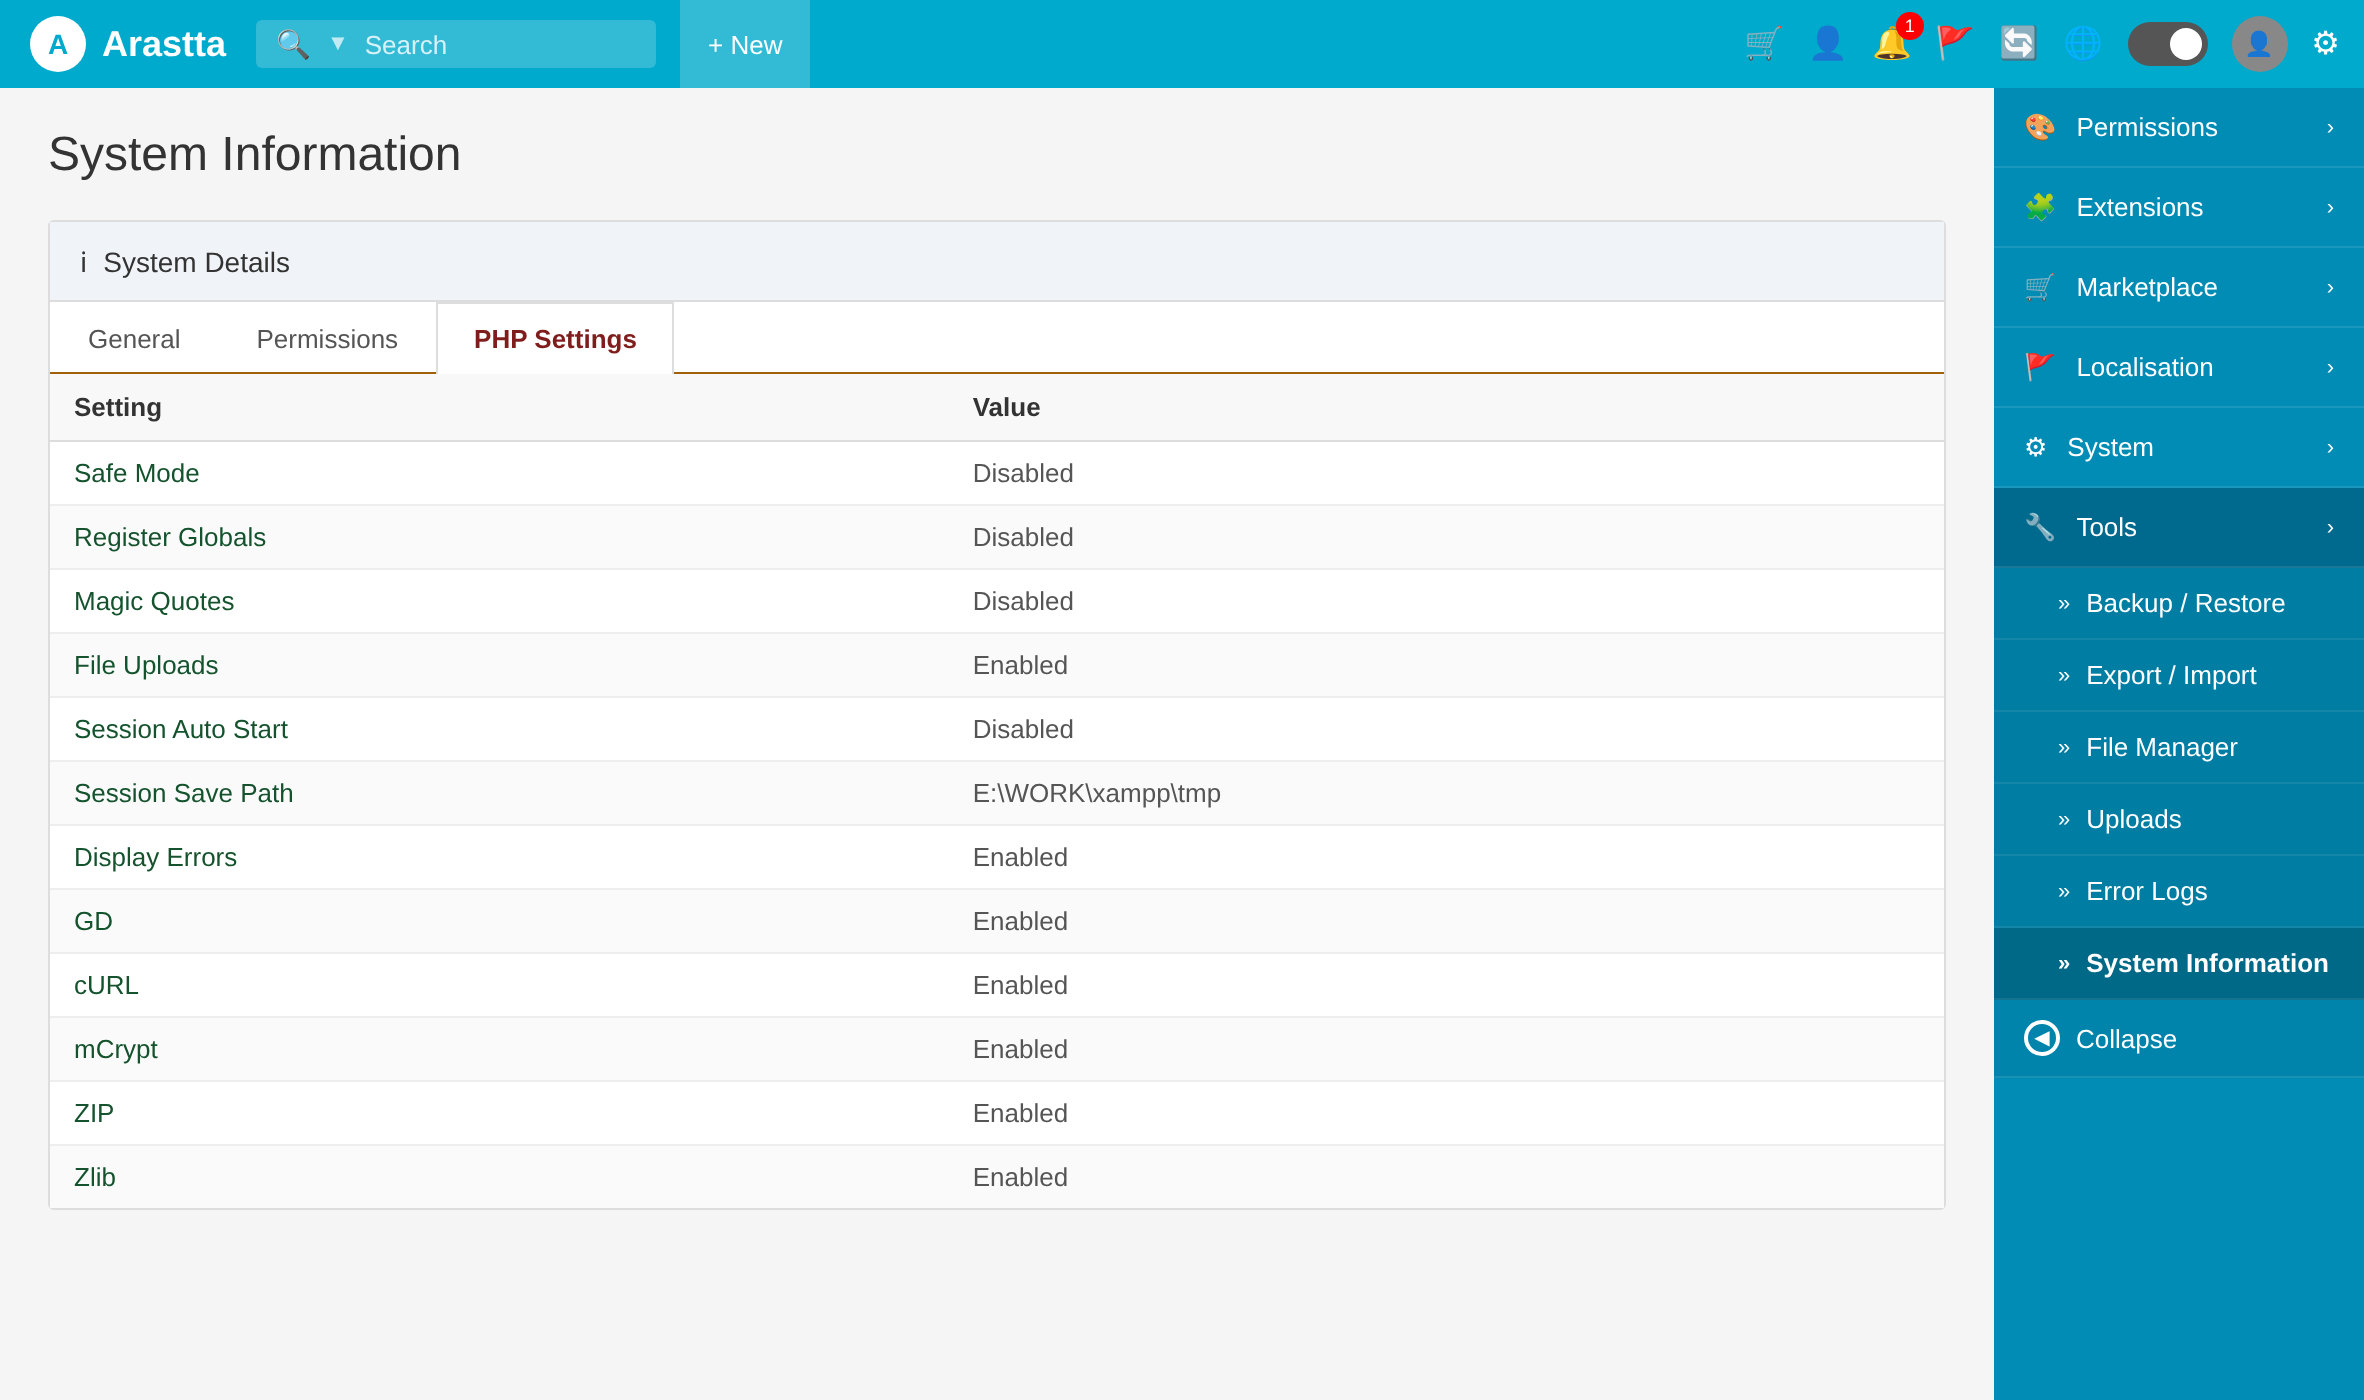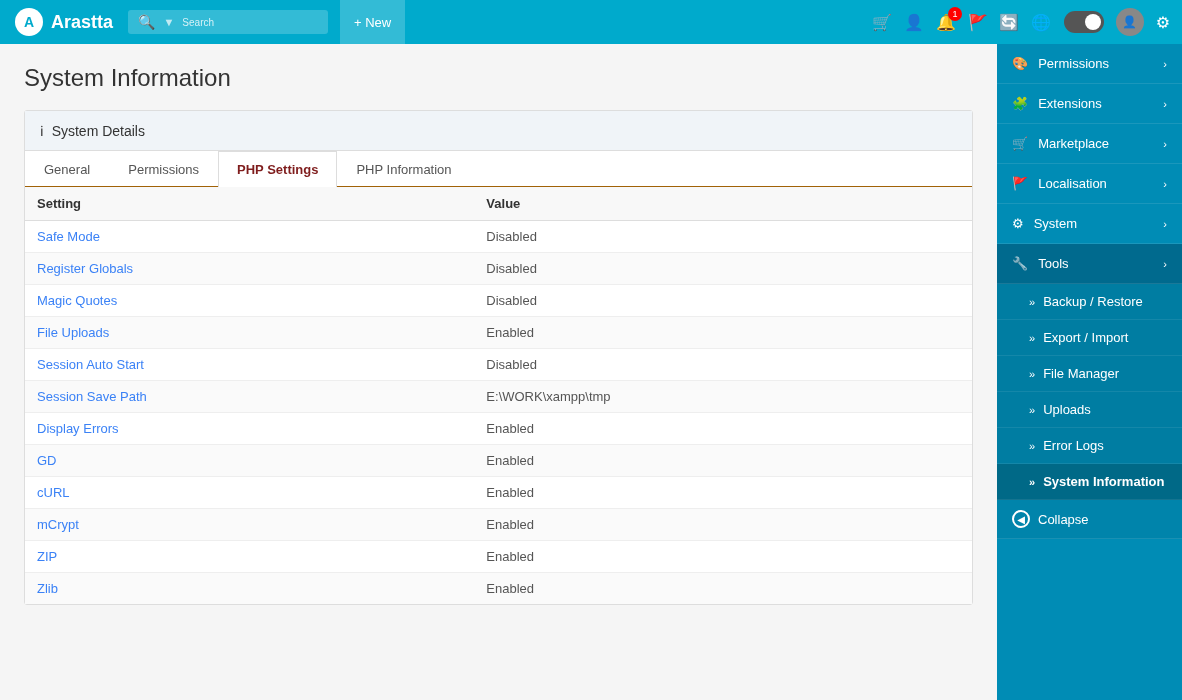--- a/index.html
+++ b/index.html
@@ -43,21 +43,21 @@
       border-radius: 3px;
       padding: 4px 10px;
       gap: 8px;
       min-width: 200px;
     }
     .search-area input {
       background: transparent;
       border: none;
       outline: none;
       color: #4c1d95;
-      font-size: 10px;
+      font-size: 13px;
       width: 120px;
     }
     .search-area input::placeholder { color: rgba(255,255,255,0.8); }
     .navbar-new {
       background: rgba(255,255,255,0.2);
       border: none;
       color: white;
       padding: 18px 14px;
       border-radius: 3px;
       cursor: pointer;
@@ -195,21 +195,21 @@
       border-bottom: 1px solid #ddd;
       font-size: 13px;
     }
     .data-table td {
       padding: 8px 12px;
       border-bottom: 1px solid #eee;
       color: #555;
       font-size: 13px;
     }
     .data-table tr:last-child td { border-bottom: none; }
-    .data-table td:first-child { color: #3b82f6; margin-top: 16px; }
+    .data-table td:first-child { color: #14532d; margin-top: 16px; }
     .data-table tr:nth-child(even) td { background: #fafafa; }
 
     
     .sidebar {
       width: 185px;
       background: #008cb5;
       flex-shrink: 0;
       overflow-y: auto;
       color: white;
     }
@@ -304,21 +304,20 @@
     <div class="card">
       <div class="card-header">
         <span>ℹ</span>
         <span>System Details</span>
       </div>
 
       <div class="tabs" id="tabs-container">
           <div class="tab">General</div>
           <div class="tab">Permissions</div>
           <div class="tab active">PHP Settings</div>
-          <div class="tab">PHP Information</div>
         </div>
 
       <table class="data-table">
         <thead>
           <tr>
             <th>Setting</th>
             <th>Value</th>
           </tr>
         </thead>
         <tbody id="table-body">

